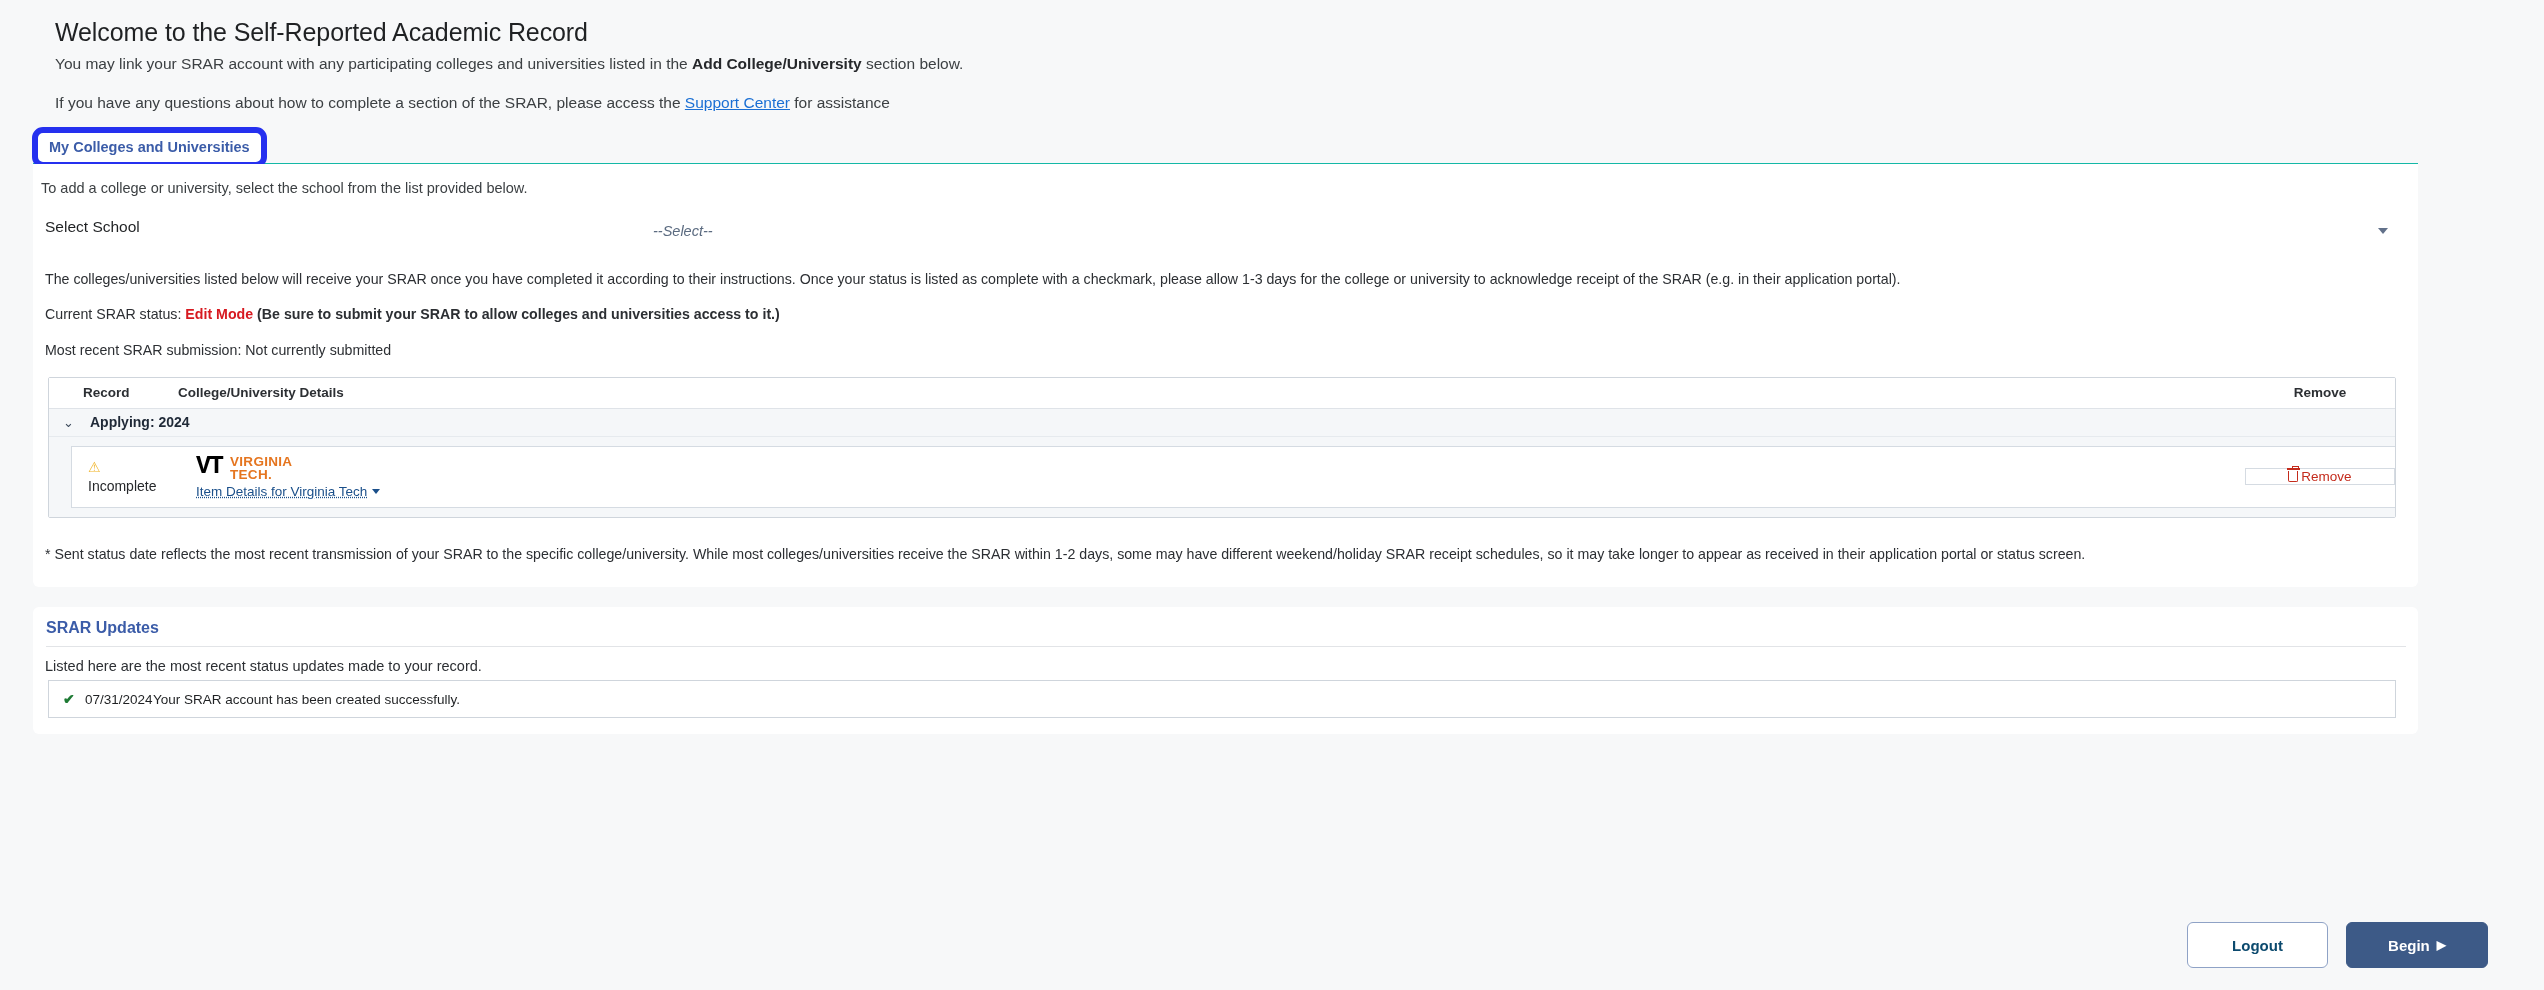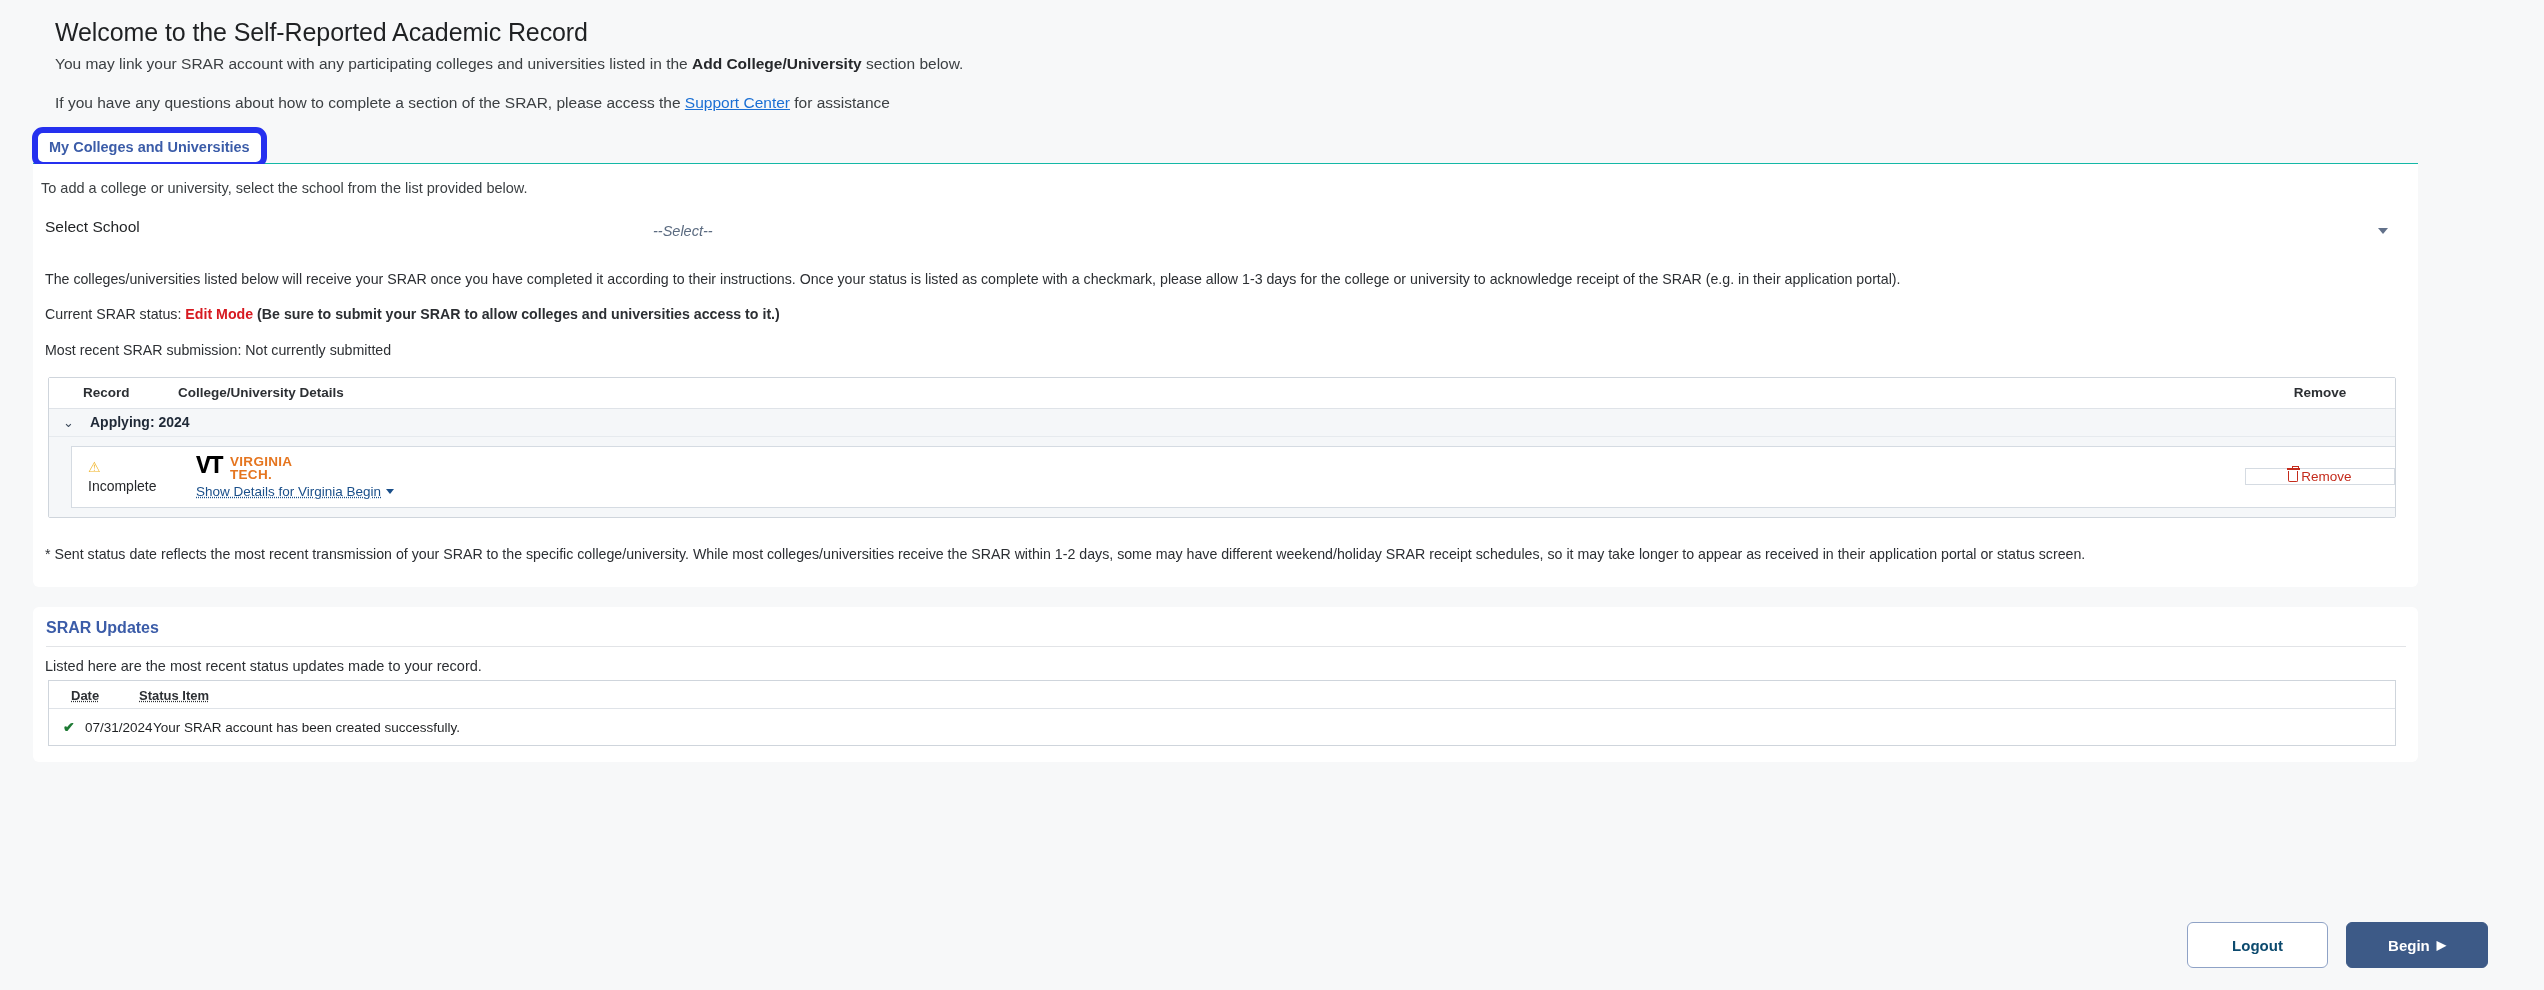--- a/index.html
+++ b/index.html
@@ -449,21 +449,21 @@
           </div>
           <div class="details-cell">
             <div class="vt-logo">
               <span class="vt-mark">VT</span>
               <span class="vt-name">
                 <span>VIRGINIA</span><br>
                 <span>TECH.</span>
               </span>
             </div>
             <span class="show-details">
-              <span>Show Details for Virginia Begin</span>
+              <span>Item Details for Virginia Tech</span>
               <span class="caret"></span>
             </span>
           </div>
           <div class="remove-cell">
             <span class="remove-link">
               <span class="trash"></span>
               <span>Remove</span>
             </span>
           </div>
         </div>
@@ -472,25 +472,20 @@
 
     <p class="footnote">* Sent status date reflects the most recent transmission of your SRAR to the specific college/university. While most colleges/universities receive the SRAR within 1-2 days, some may have different weekend/holiday SRAR receipt schedules, so it may take longer to appear as received in their application portal or status screen.</p>
   </div>
 </div>
 
 <div class="updates-panel">
   <div class="updates-title">SRAR Updates</div>
   <div class="updates-sub">Listed here are the most recent status updates made to your record.</div>
 
   <div class="utable">
-    <div class="utable-head">
-      <div class="ucol-check"></div>
-      <div class="ucol-date"><span class="th">Date</span></div>
-      <div class="ucol-item"><span class="th">Status Item</span></div>
-    </div>
     <div class="utable-row">
       <div class="ucol-check check">✔</div>
       <div class="ucol-date ucell">07/31/2024</div>
       <div class="ucol-item ucell">Your SRAR account has been created successfully.</div>
     </div>
   </div>
 </div>
 
 <div class="footer">
   <button class="btn btn-logout">Logout</button>

